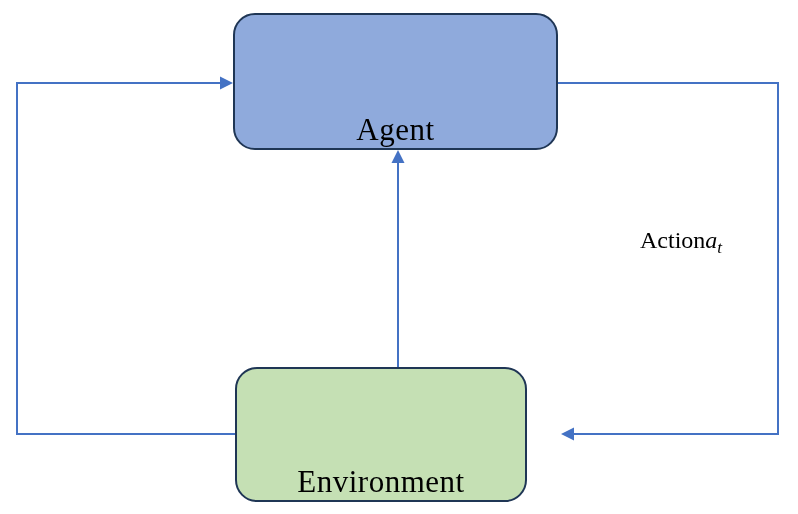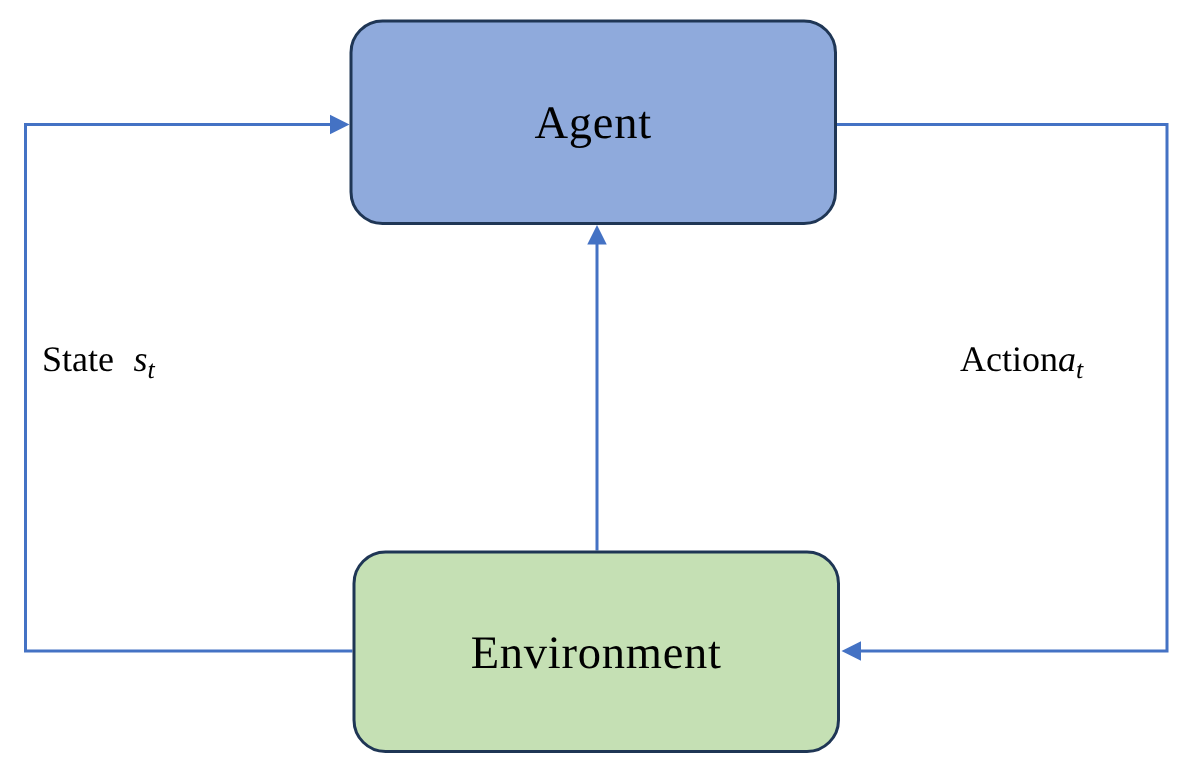--- a/index.html
+++ b/index.html
@@ -32,34 +32,34 @@
   }
   .arrows polygon {
     fill: var(--arrow);
     stroke: none;
   }
   .node {
     position: absolute;
     border: 2.5px solid var(--box_border);
     border-radius: 22px;
     display: flex;
-    align-items: center;
+    align-items: flex-end;
     justify-content: center;
     color: var(--text);
     font-size: 31px;
     letter-spacing: 0.5px;
   }
   .node-agent {
     left: 233px; top: 13px;
     width: 325px; height: 137px;
     background: var(--agent_fill);
   }
   .node-environment {
     left: 235px; top: 367px;
-    width: 325px; height: 135px;
+    width: 292px; height: 135px;
     background: var(--environment_fill);
     font-family: Liberation Serif, serif;
   }
   .edge-label {
     position: absolute;
     top: 227px;
     display: flex;
     align-items: baseline;
     font-size: 24px;
     color: var(--text);
@@ -106,24 +106,20 @@
   </svg>
 
   <div class="node node-agent">
     <span>Agent</span>
   </div>
 
   <div class="node node-environment">
     <span>Environment</span>
   </div>
 
-  <div class="edge-label label-state">
-    <span class="word">State</span>
-    <span class="math"><span>s</span><sub>t</sub></span>
-  </div>
 
 
   <div class="edge-label label-action">
     <span class="word">Action</span>
     <span class="math"><span>a</span><sub>t</sub></span>
   </div>
 
 </div>
 
 </body></html>

